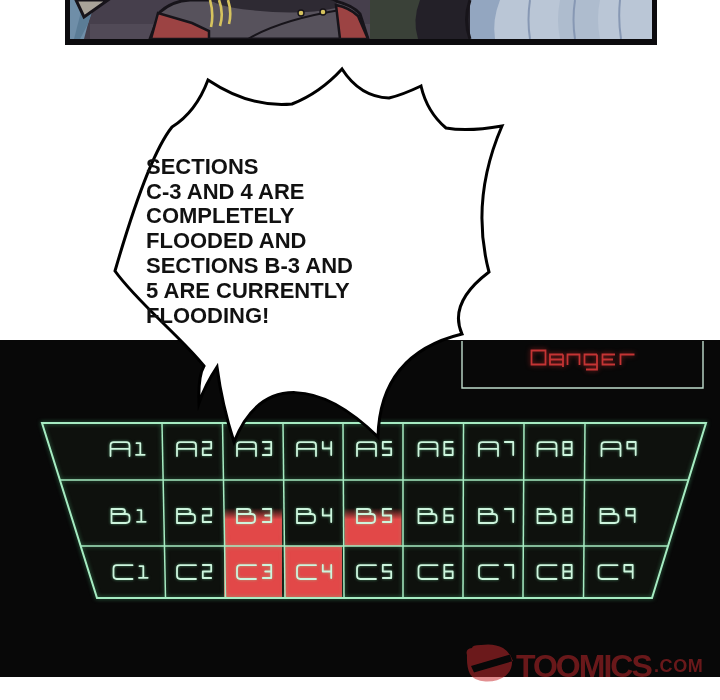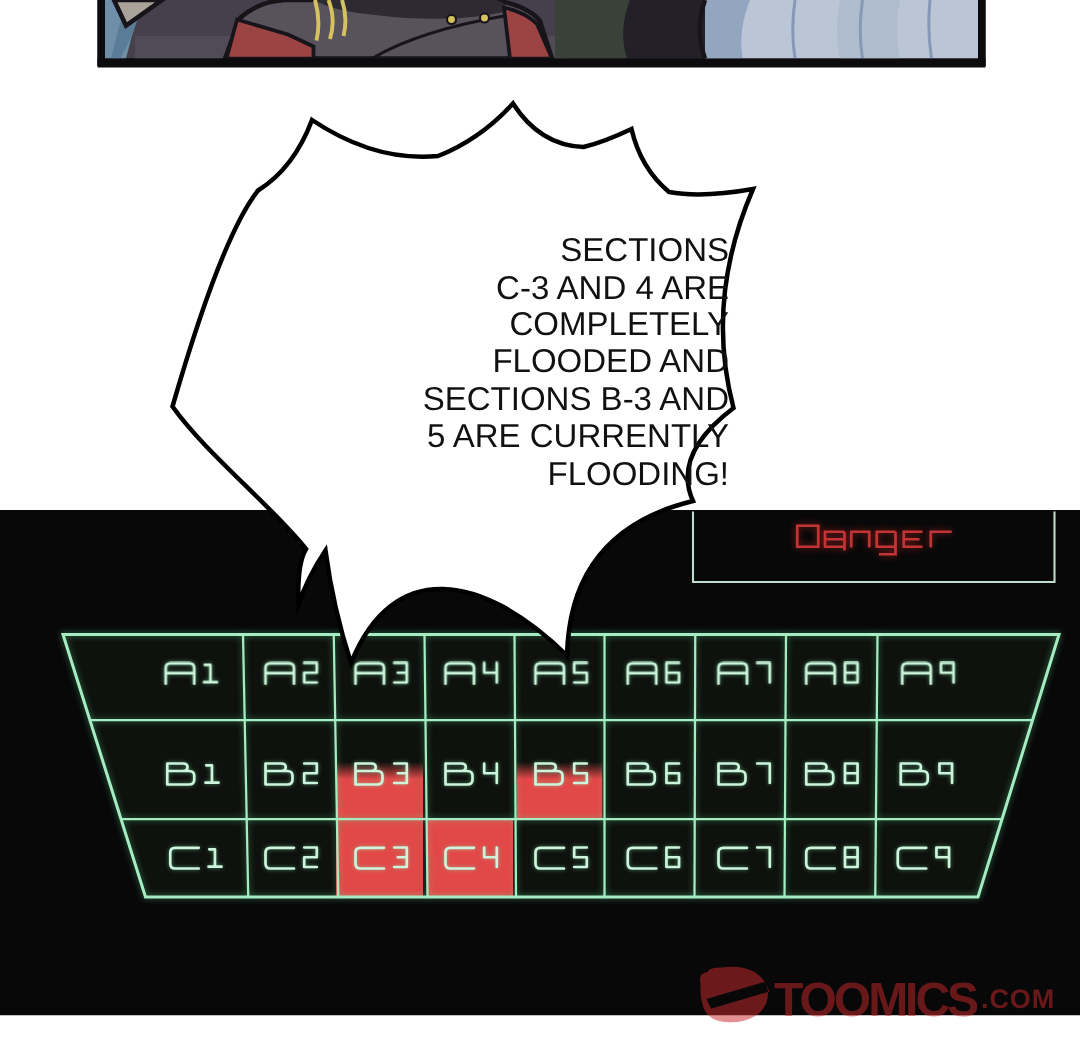--- a/index.html
+++ b/index.html
@@ -222,21 +222,21 @@
            Q198,376 204,366
            C182,338 137,302 115,271
            Q148,157 172,127
            Q196,112 208,80
            Q250,108 292,104
            Q320,93 342,69 Z" fill="#ffffff" stroke="#000000" stroke-width="3" stroke-linejoin="miter" stroke-miterlimit="14"></path>
 </svg>
 
 <div class="abs" style="left:146px;top:154.6px;width:340px;z-index:4;
      font-size:22px;line-height:24.9px;letter-spacing:0px;color:#111;
-     text-align:right;font-weight:400;">
+     text-align:left;font-weight:700;">
   SECTIONS<br>
   C-3 AND 4 ARE<br>
   COMPLETELY<br>
   FLOODED AND<br>
   SECTIONS B-3 AND<br>
   5 ARE CURRENTLY<br>
   FLOODING!
 </div>
 
 <svg class="abs" style="left:440px;top:630px;z-index:5" width="280" height="70" viewBox="0 0 280 70">

